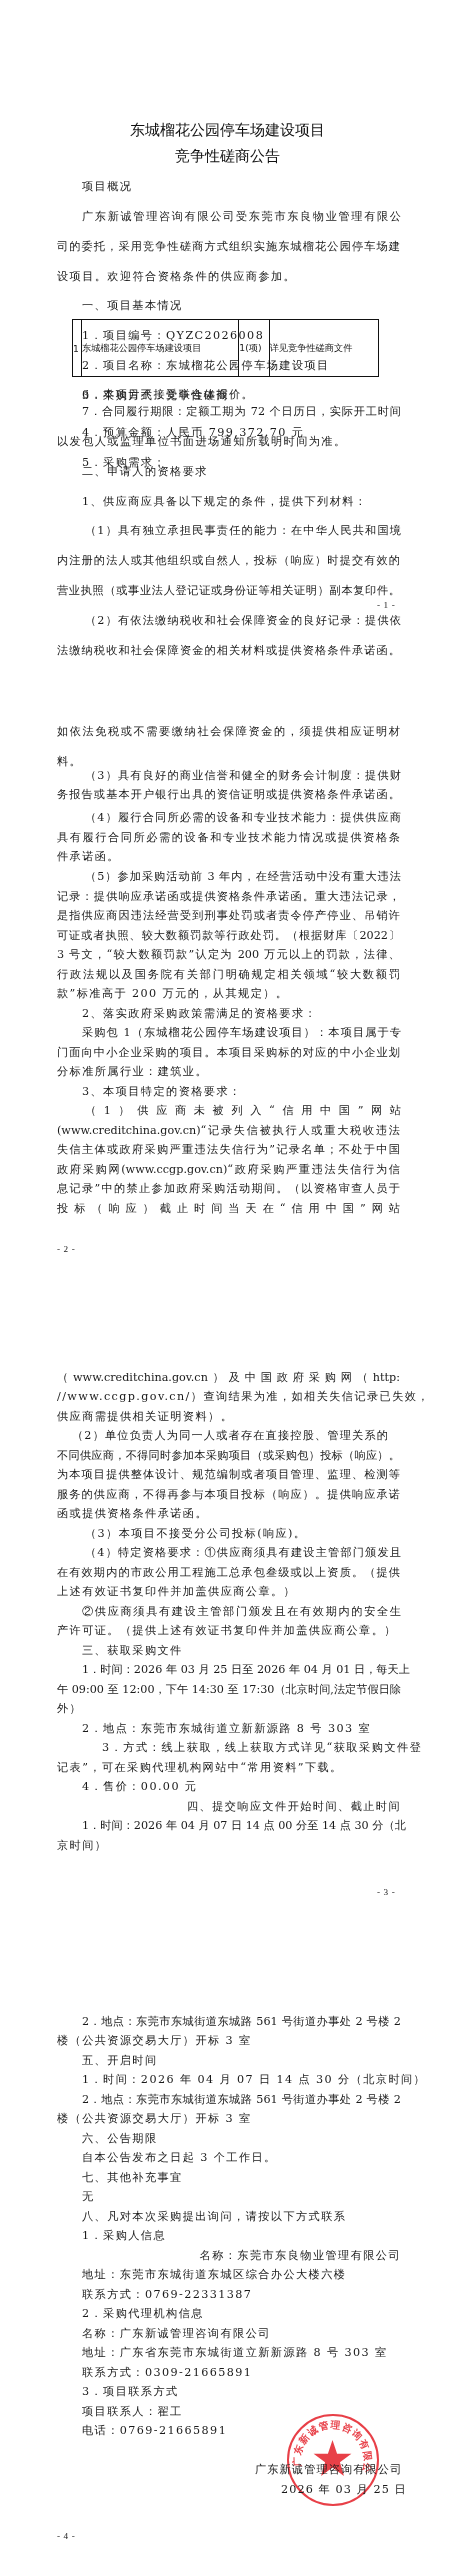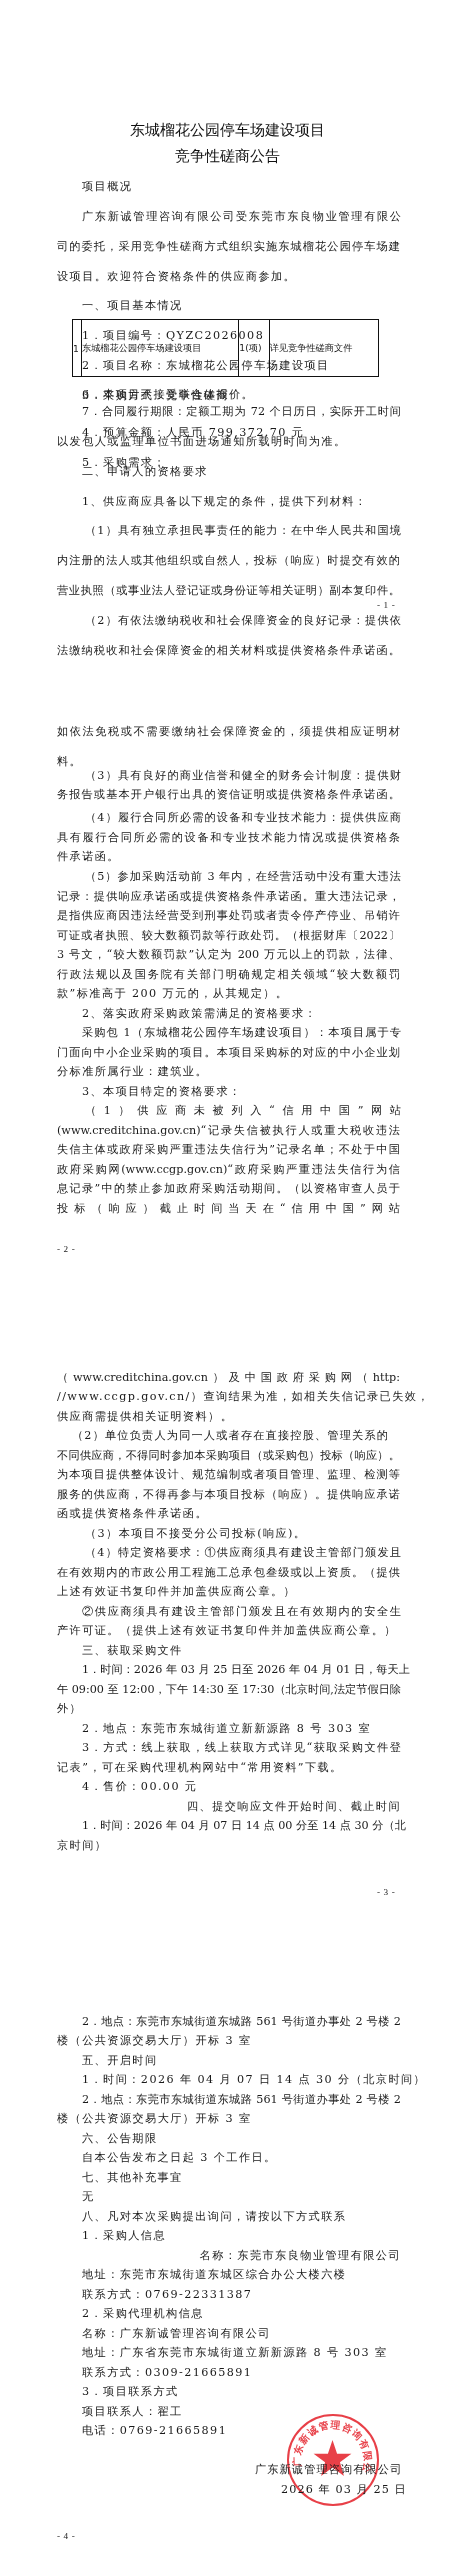--- a/index.html
+++ b/index.html
@@ -126,21 +126,21 @@
 <div class="line just" style="top:1565px;">在有效期内的市政公用工程施工总承包叁级或以上资质。（提供</div>
 <div class="line" style="top:1584px;">上述有效证书复印件并加盖供应商公章。）</div>
 <div class="line ind just" style="top:1604px;">②供应商须具有建设主管部门颁发且在有效期内的安全生</div>
 <div class="line" style="top:1623px;">产许可证。（提供上述有效证书复印件并加盖供应商公章。）</div>
 
 <div class="line ind" style="top:1643px;">三、获取采购文件</div>
 <div class="line ind just" style="top:1662px;">1．时间：2026 年 03 月 25 日至 2026 年 04 月 01 日，每天上</div>
 <div class="line just" style="top:1682px;">午 09:00 至 12:00，下午 14:30 至 17:30（北京时间,法定节假日除</div>
 <div class="line" style="top:1701px;">外）</div>
 <div class="line ind" style="top:1721px;">2．地点：东莞市东城街道立新新源路 8 号 303 室</div>
-<div class="line ind just" style="top:1740px;">3．方式：线上获取，线上获取方式详见“获取采购文件登</div>
+<div class="line ind just" style="top:1740px;margin-left:20px;">3．方式：线上获取，线上获取方式详见“获取采购文件登</div>
 <div class="line" style="top:1760px;">记表”，可在采购代理机构网站中“常用资料”下载。</div>
 <div class="line ind" style="top:1779px;">4．售价：00.00 元</div>
 
 <div class="line ind" style="top:1799px;text-align:right;">四、提交响应文件开始时间、截止时间</div>
 <div class="line ind just" style="top:1818px;">1．时间：2026 年 04 月 07 日 14 点 00 分至 14 点 30 分（北</div>
 <div class="line" style="top:1838px;">京时间）</div>
 
 <div class="pnum" style="left:377px; top:1887px;">- 3 -</div>
 
 <div class="line ind just" style="top:2014px;">2．地点：东莞市东城街道东城路 561 号街道办事处 2 号楼 2</div>

